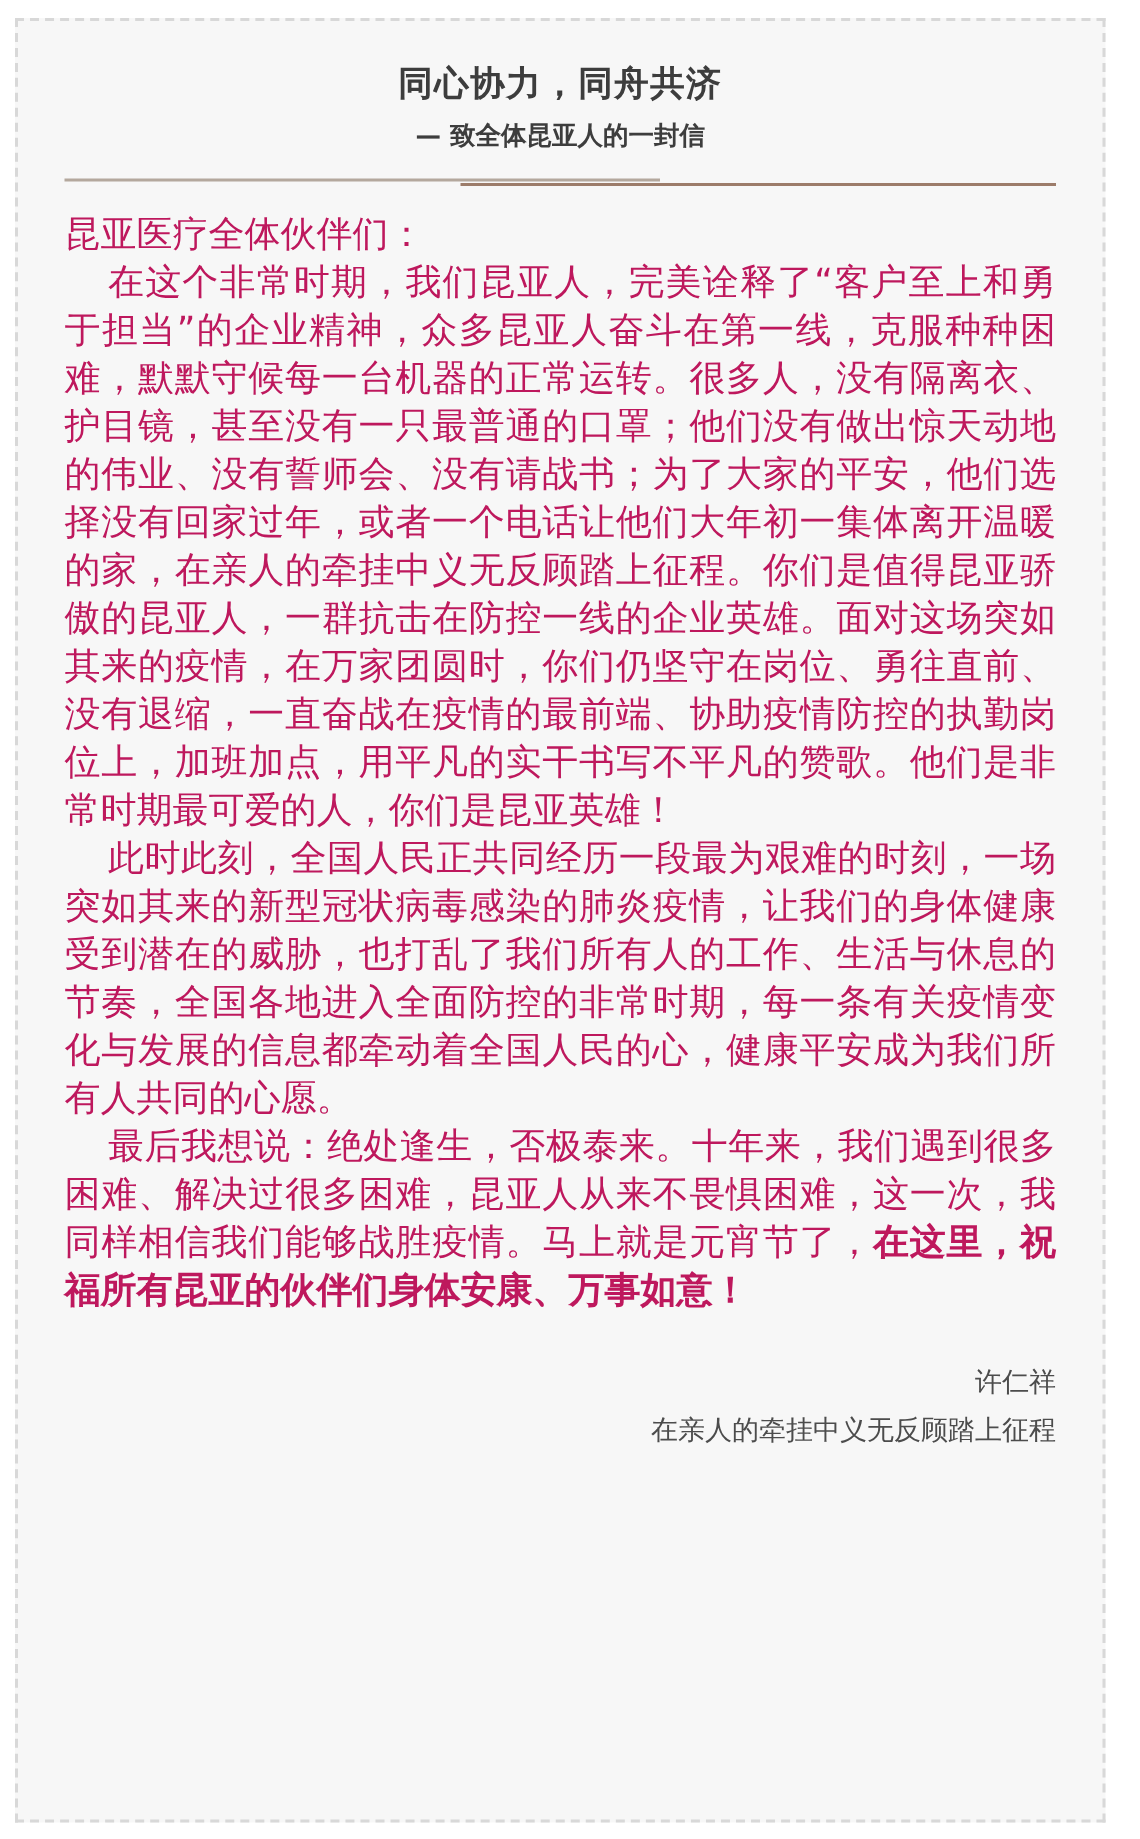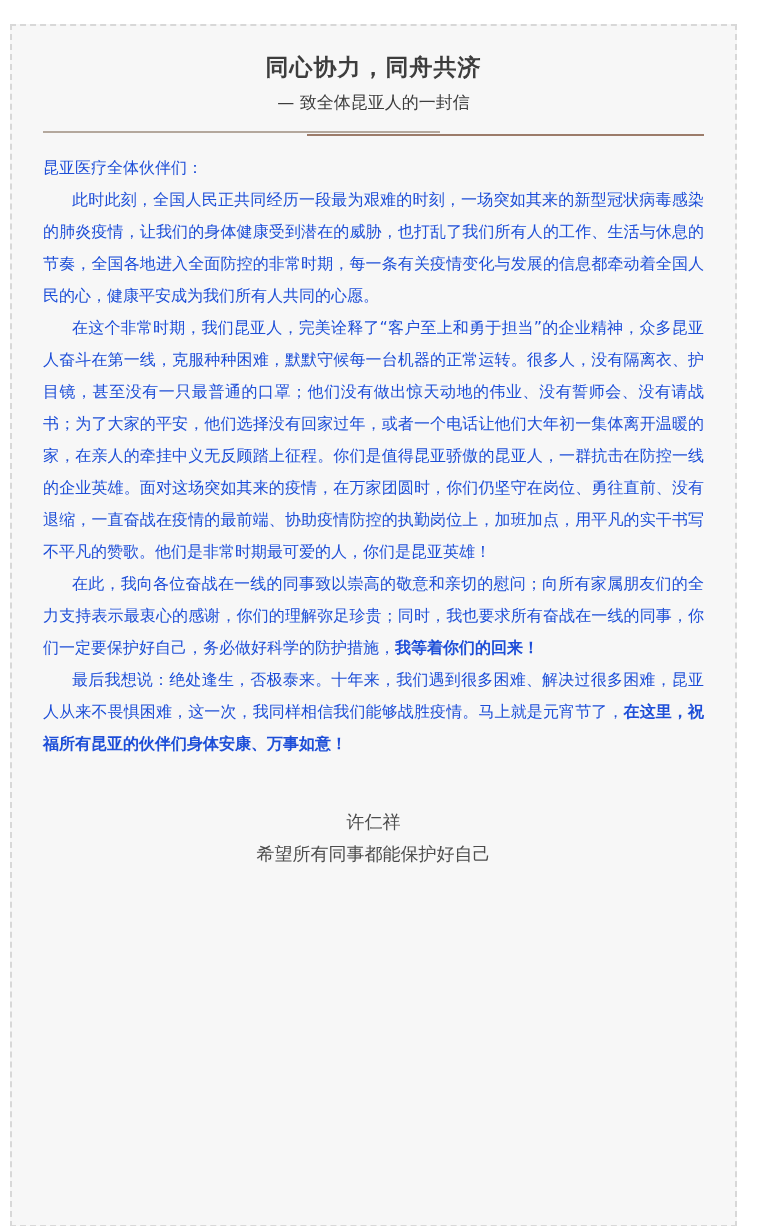--- a/index.html
+++ b/index.html
@@ -12,41 +12,41 @@
   .page {
     position: relative;
     width: 760px;
     height: 1226px;
     background: #ffffff;
     overflow: hidden;
   }
   .sheet {
     position: absolute;
     left: 10px;
-    top: 24px;
+    top: 12px;
     width: 727px;
     height: 1203px;
     box-sizing: border-box;
     background: #f7f7f7;
     border: 2px dashed #d8d8d8;
     padding: 22px 31px 40px 31px;
   }
   .title {
     margin: 4px 0 8px 0;
     text-align: center;
     font-size: 23px;
     font-weight: bold;
     color: #3d3d3d;
     letter-spacing: 1px;
   }
   .subtitle {
     margin: 0 0 16px 0;
     text-align: center;
     font-size: 17px;
-    font-weight: normal;
+    font-weight: bold;
     color: #3d3d3d;
   }
   .divider {
     position: relative;
     height: 8px;
     margin-bottom: 14px;
   }
   .divider .line-light {
     position: absolute;
     left: 0;
@@ -57,38 +57,38 @@
   }
   .divider .line-dark {
     position: absolute;
     left: 40%;
     top: 4px;
     width: 60%;
     height: 2px;
     background: #9c7c6a;
   }
   .body-text {
-    font-size: 16px;
+    font-size: 24px;
     line-height: 32px;
-    color: #1d4ed8;
+    color: #be185d;
   }
   .salutation {
     margin: 0;
   }
   .para {
     margin: 0;
     text-indent: 29px;
     text-align: justify;
   }
   .para .bold-tail {
     font-weight: bold;
   }
   .signature {
-    margin-top: 46px;
-    text-align: center;
+    margin-top: 30px;
+    text-align: right;
     font-size: 18px;
     line-height: 32px;
     color: #4c4c4c;
   }
   .signature p {
     margin: 0;
   }
 </style>
 </head>
 <body>
@@ -102,26 +102,25 @@
 
     <div class="divider">
       <div class="line-light"></div>
       <div class="line-dark"></div>
     </div>
 
     <div class="body-text">
       <p class="salutation">昆亚医疗全体伙伴们：</p>
 
       <div id="paragraphs">
+          <p class="para"><span>在这个非常时期，我们昆亚人，完美诠释了“客户至上和勇于担当”的企业精神，众多昆亚人奋斗在第一线，克服种种困难，默默守候每一台机器的正常运转。很多人，没有隔离衣、护目镜，甚至没有一只最普通的口罩；他们没有做出惊天动地的伟业、没有誓师会、没有请战书；为了大家的平安，他们选择没有回家过年，或者一个电话让他们大年初一集体离开温暖的家，在亲人的牵挂中义无反顾踏上征程。你们是值得昆亚骄傲的昆亚人，一群抗击在防控一线的企业英雄。面对这场突如其来的疫情，在万家团圆时，你们仍坚守在岗位、勇往直前、没有退缩，一直奋战在疫情的最前端、协助疫情防控的执勤岗位上，加班加点，用平凡的实干书写不平凡的赞歌。他们是非常时期最可爱的人，你们是昆亚英雄！</span></p>
           <p class="para"><span>此时此刻，全国人民正共同经历一段最为艰难的时刻，一场突如其来的新型冠状病毒感染的肺炎疫情，让我们的身体健康受到潜在的威胁，也打乱了我们所有人的工作、生活与休息的节奏，全国各地进入全面防控的非常时期，每一条有关疫情变化与发展的信息都牵动着全国人民的心，健康平安成为我们所有人共同的心愿。</span></p>
-          <p class="para"><span>在这个非常时期，我们昆亚人，完美诠释了“客户至上和勇于担当”的企业精神，众多昆亚人奋斗在第一线，克服种种困难，默默守候每一台机器的正常运转。很多人，没有隔离衣、护目镜，甚至没有一只最普通的口罩；他们没有做出惊天动地的伟业、没有誓师会、没有请战书；为了大家的平安，他们选择没有回家过年，或者一个电话让他们大年初一集体离开温暖的家，在亲人的牵挂中义无反顾踏上征程。你们是值得昆亚骄傲的昆亚人，一群抗击在防控一线的企业英雄。面对这场突如其来的疫情，在万家团圆时，你们仍坚守在岗位、勇往直前、没有退缩，一直奋战在疫情的最前端、协助疫情防控的执勤岗位上，加班加点，用平凡的实干书写不平凡的赞歌。他们是非常时期最可爱的人，你们是昆亚英雄！</span></p>
-          <p class="para"><span>在此，我向各位奋战在一线的同事致以崇高的敬意和亲切的慰问；向所有家属朋友们的全力支持表示最衷心的感谢，你们的理解弥足珍贵；同时，我也要求所有奋战在一线的同事，你们一定要保护好自己，务必做好科学的防护措施，</span><span class="bold-tail">我等着你们的回来！</span></p>
           <p class="para"><span>最后我想说：绝处逢生，否极泰来。十年来，我们遇到很多困难、解决过很多困难，昆亚人从来不畏惧困难，这一次，我同样相信我们能够战胜疫情。马上就是元宵节了，</span><span class="bold-tail">在这里，祝福所有昆亚的伙伴们身体安康、万事如意！</span></p>
         </div>
     </div>
 
     <div class="signature">
       <p>许仁祥</p>
-      <p>希望所有同事都能保护好自己</p>
+      <p>在亲人的牵挂中义无反顾踏上征程</p>
     </div>
 
   </div>
 </div>
 
 </body></html>

